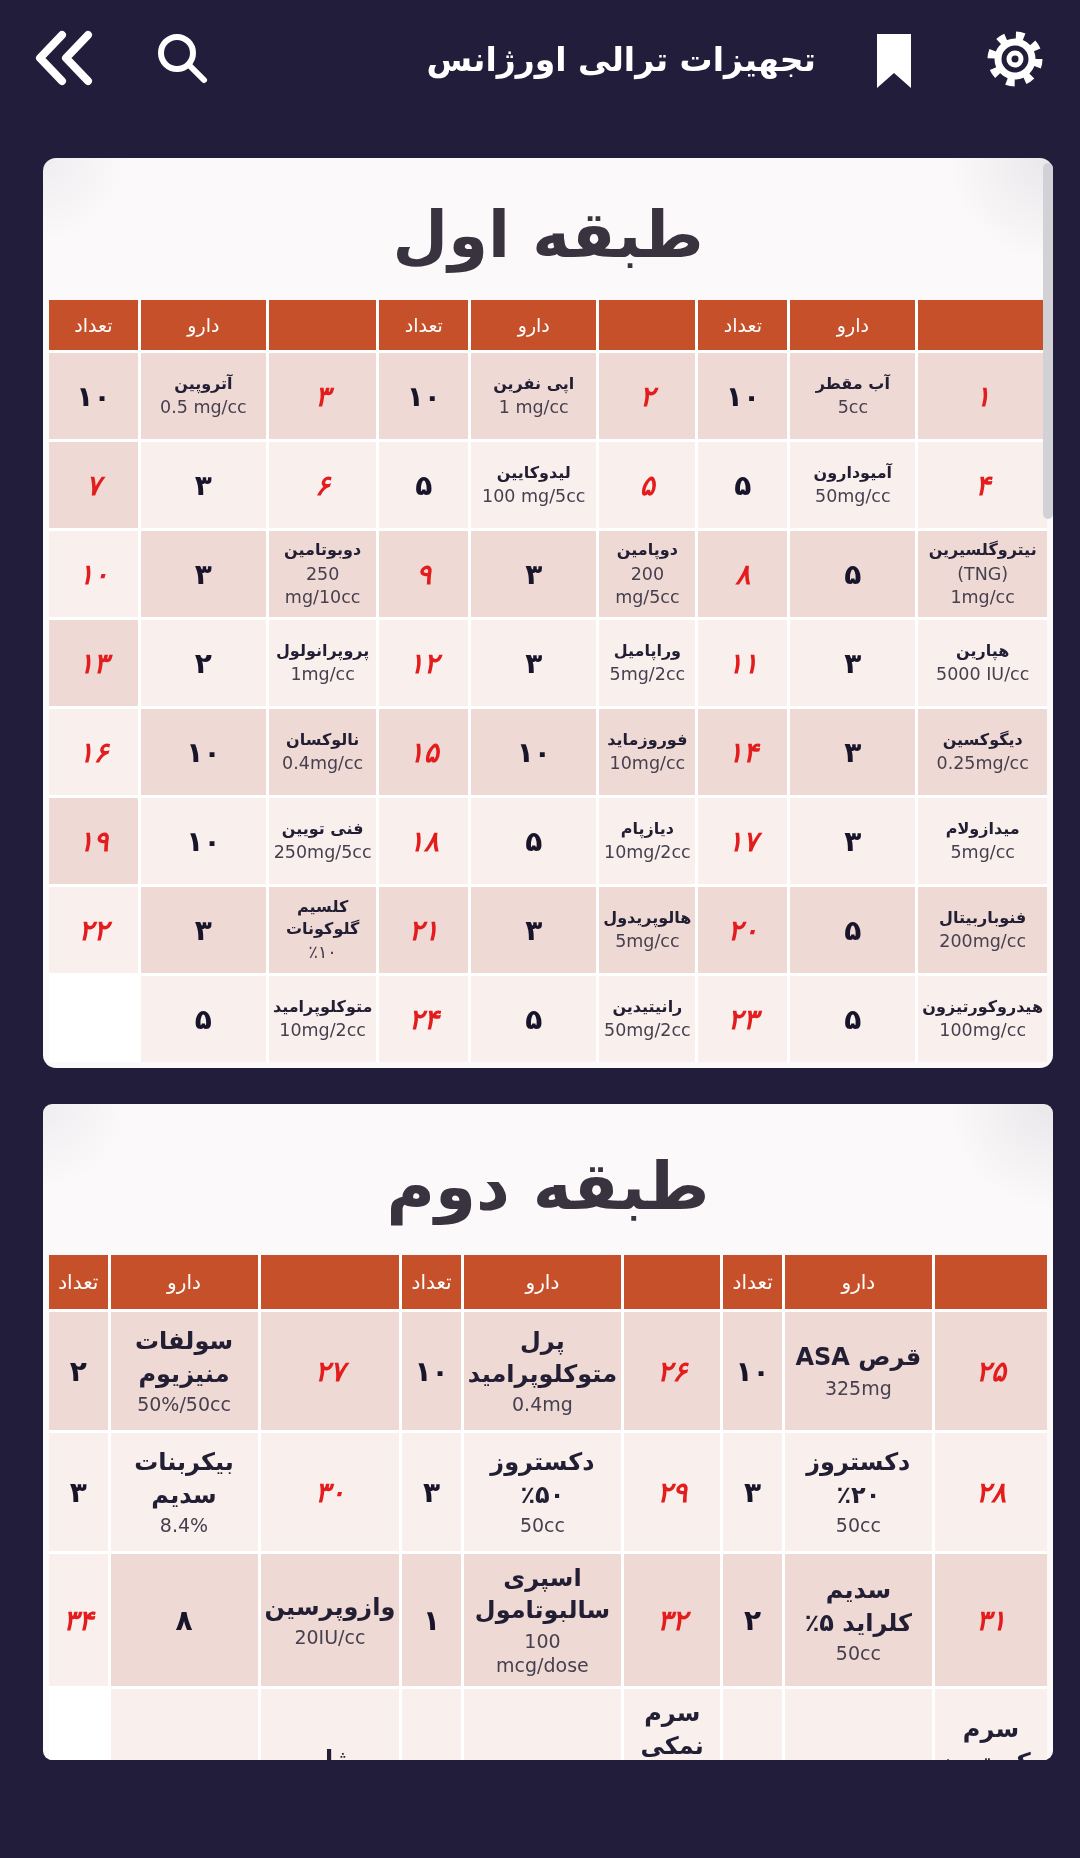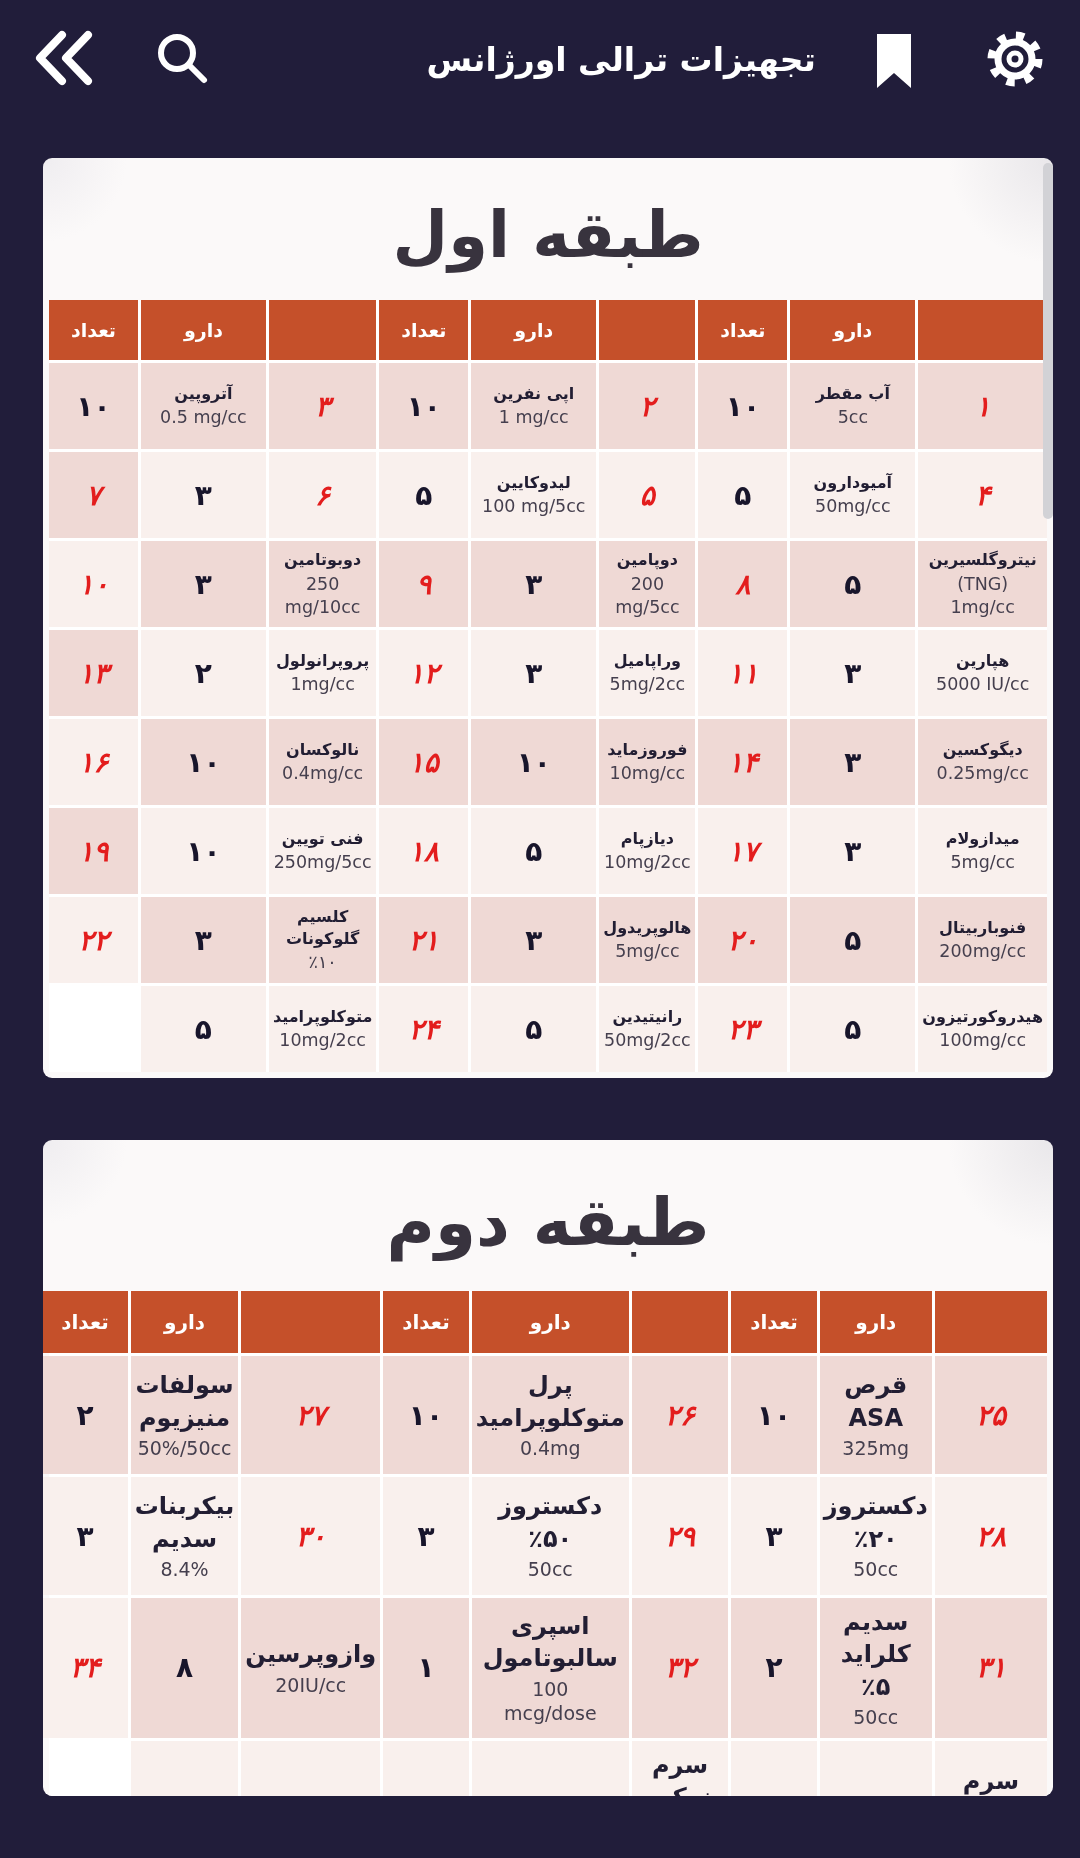--- a/index.html
+++ b/index.html
@@ -34,42 +34,42 @@
   .card{
     margin:0 27px 0 43px;
     background:
       radial-gradient(150px 150px at 100% 0px, #e9e7ea 0%, rgba(233,231,234,0) 70%),
       radial-gradient(120px 120px at 0% 0px, #efedf0 0%, rgba(239,237,240,0) 70%),
       var(--card);
     border-radius:9px;
     padding:4px;
     overflow:hidden;
   }
-  .card.first{margin-bottom:62px;}
+  .card.first{margin-bottom:36px;border-radius:13px;}
   .card.second{height:656px;}
   .shelf-title{
     text-align:center; font-size:64px; font-weight:bold;
     color:#38333e; padding:36px 0 28px;
   }
   .card.second .shelf-title{padding:40px 0 30px; font-size:66px;}
   
   .grid{
     display:grid; gap:3px; background:#ffffff;
     margin:0 2px 2px;
   }
   .t1{grid-template-columns:repeat(3, 42fr 173fr 123fr);}
   .t2{grid-template-columns:repeat(3, 71fr 196fr 78fr);}
   .cell{
     display:flex; flex-direction:column; align-items:center; justify-content:center;
     min-height:86px; padding:8px 4px; text-align:center;
   }
   .t2 .cell{min-height:118px;}
   .cell.h{
     background:var(--accent); color:#ffffff;
-    font-size:19px; font-weight:bold; min-height:50px; padding:19px;
+    font-size:19px; font-weight:normal; min-height:50px; padding:0;
   }
   .t2 .cell.h{min-height:54px; font-size:20px;}
   .cell.r0{background:var(--row-pink);}
   .cell.r1{background:var(--row-light);}
   .cell.idx{
     color:var(--red); font-size:28px; font-weight:bold; font-style:italic;
   }
   .cell.qty{color:#18152b; font-size:28px; font-weight:bold;}
   .dname{
     color:var(--ink); font-size:16px; font-weight:bold;

